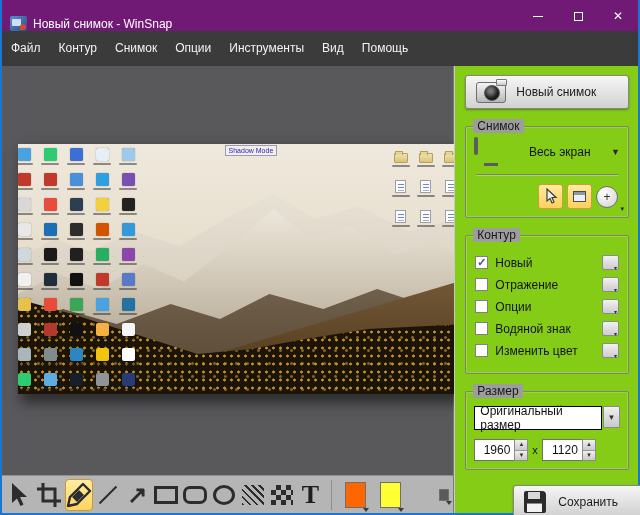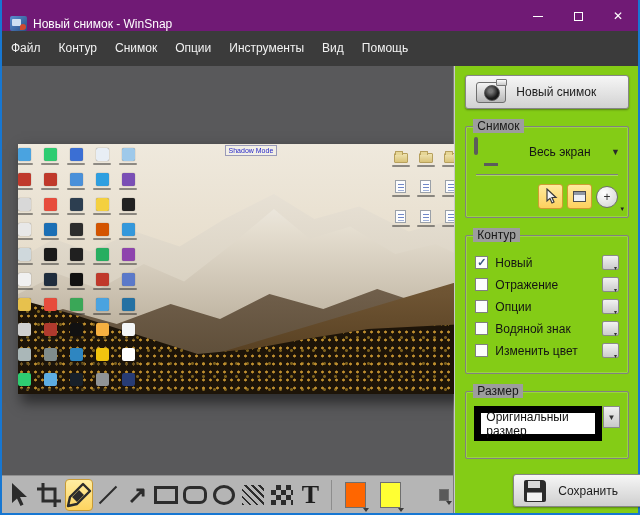--- a/index.html
+++ b/index.html
@@ -124,21 +124,21 @@
   .effect-row { display:flex; align-items:center; margin:7px 1px; gap:7px; }
   .chk { width:13px; height:13px; background:#fdfdfd; border:1px solid #808080; font-size:11px; line-height:11px;
          text-align:center; color:#3c5a82; }
   .chk.on::before { content:"✓"; font-weight:bold; }
   .effect-label { flex:1; font-size:12px; color:#141414; }
   .opt-btn { width:17px; height:15px; background:linear-gradient(180deg,#f2f2f2,#cccccc); border:1px solid #8a8a8a;
              border-radius:2px; position:relative; }
   .opt-btn::after { content:"▾"; position:absolute; right:1px; bottom:-2px; font-size:6px; color:#333; }
 
   .size-select-row { display:flex; gap:1px; margin:2px 0 9px; }
-  .size-select { flex:1; height:35px; background:#fff; border:7px solid #000000; font-size:12px; color:#111;
+  .size-select { flex:1; height:24px; background:#fff; border:1px solid #000000; font-size:12px; color:#111;
                  display:flex; align-items:center; padding:0 5px; }
   .size-dd-btn { width:17px; height:22px; background:linear-gradient(180deg,#f0f0f0,#c9c9c9); border:1px solid #8a8a8a;
                  font-size:8px; color:#333; display:flex; align-items:center; justify-content:center; }
   .spin-row { display:flex; align-items:center; gap:4px; }
   .spin { display:flex; height:22px; }
   .spin input { width:40px; height:22px; border:1px solid #707070; border-right:none; text-align:right; padding-right:4px;
                 font-size:12px; font-family:"Liberation Sans", sans-serif; color:#111; background:#fff; }
   .spin-arrows { width:14px; display:flex; flex-direction:column; border:1px solid #8a8a8a; }
   .spin-arrows span { flex:1; font-size:6px; line-height:9px; text-align:center; color:#333;
                       background:linear-gradient(180deg,#f0f0f0,#cacaca); }
@@ -557,20 +557,37 @@
           <span class="opt-btn"></span>
         </div>
       </div>
 
       <div class="group">
         <span class="group-label">Размер</span>
         <div class="size-select-row">
           <div class="size-select">Оригинальный размер</div>
           <div class="size-dd-btn">▼</div>
         </div>
+        <div class="spin-row">
+          <div class="spin">
+            <input value="1960" style="">
+            <div class="spin-arrows">
+              <span>▲</span>
+              <span>▼</span>
+            </div>
+          </div>
+          <span class="x-sep">x</span>
+          <div class="spin">
+            <input value="1120" style="">
+            <div class="spin-arrows">
+              <span>▲</span>
+              <span>▼</span>
+            </div>
+          </div>
+        </div>
       </div>
 
       <button class="action-btn" style="margin-top:15px;margin-left:48px;">
         <span class="floppy-ic"></span>
         <span>Сохранить</span>
         <span class="grip"></span>
       </button>
 
     </div>
   </div>

